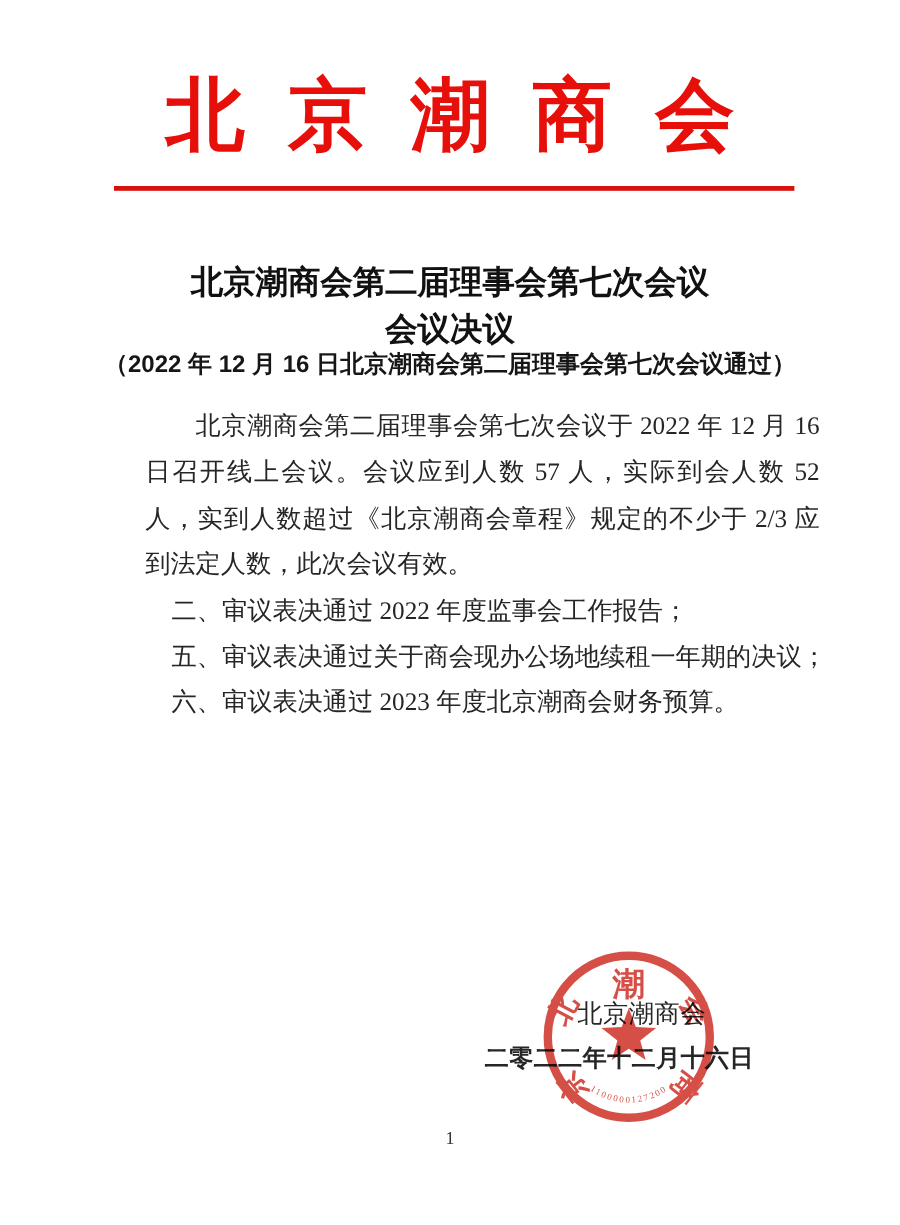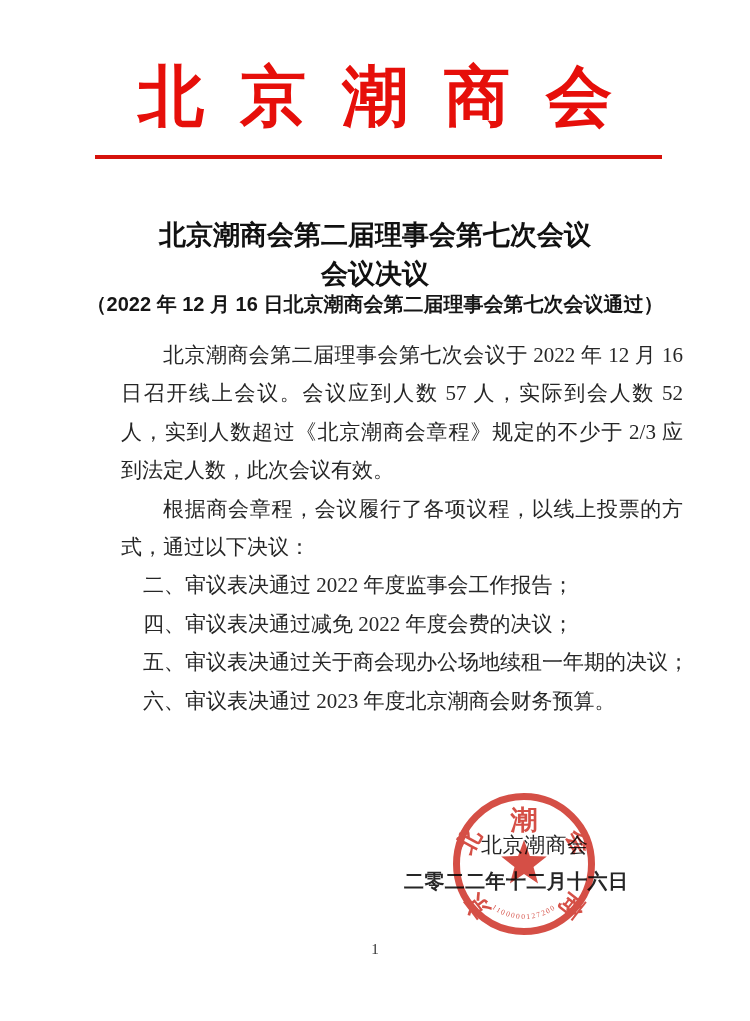--- a/index.html
+++ b/index.html
@@ -87,23 +87,21 @@
 
   <div class="letterhead">北京潮商会</div>
   <div class="red-rule"></div>
 
   <div class="doc-title line2">会议决议</div>
   <div class="doc-title line1">北京潮商会第二届理事会第七次会议</div>
   <div class="doc-subtitle">（2022 年 12 月 16 日北京潮商会第二届理事会第七次会议通过）</div>
 
   <div class="body-text">
     <p>北京潮商会第二届理事会第七次会议于 2022 年 12 月 16 日召开线上会议。会议应到人数 57 人，实际到会人数 52 人，实到人数超过《北京潮商会章程》规定的不少于 2/3 应到法定人数，此次会议有效。</p>
-    <p>根据商会章程，会议履行了各项议程，以线上投票的方式，通过以下决议：</p>
     <div class="resolution">二、审议表决通过 2022 年度监事会工作报告；</div>
-    <div class="resolution">四、审议表决通过减免 2022 年度会费的决议；</div>
     <div class="resolution">五、审议表决通过关于商会现办公场地续租一年期的决议；</div>
     <div class="resolution">六、审议表决通过 2023 年度北京潮商会财务预算。</div>
   </div>
 
   <div class="sign-org">北京潮商会</div>
   <div class="sign-date">二零二二年十二月十六日</div>
 
   <svg class="seal" viewBox="0 0 150 150" xmlns="http://www.w3.org/2000/svg">
     <circle cx="75" cy="75" r="67.5" fill="none" stroke="#cf362c" stroke-width="7"></circle>
     <polygon points="75,51 80.9,66.9 97.8,67.6 84.5,78.1 89.1,94.4 75,85 60.9,94.4 65.5,78.1 52.2,67.6 69.1,66.9" fill="#cf362c"></polygon>

